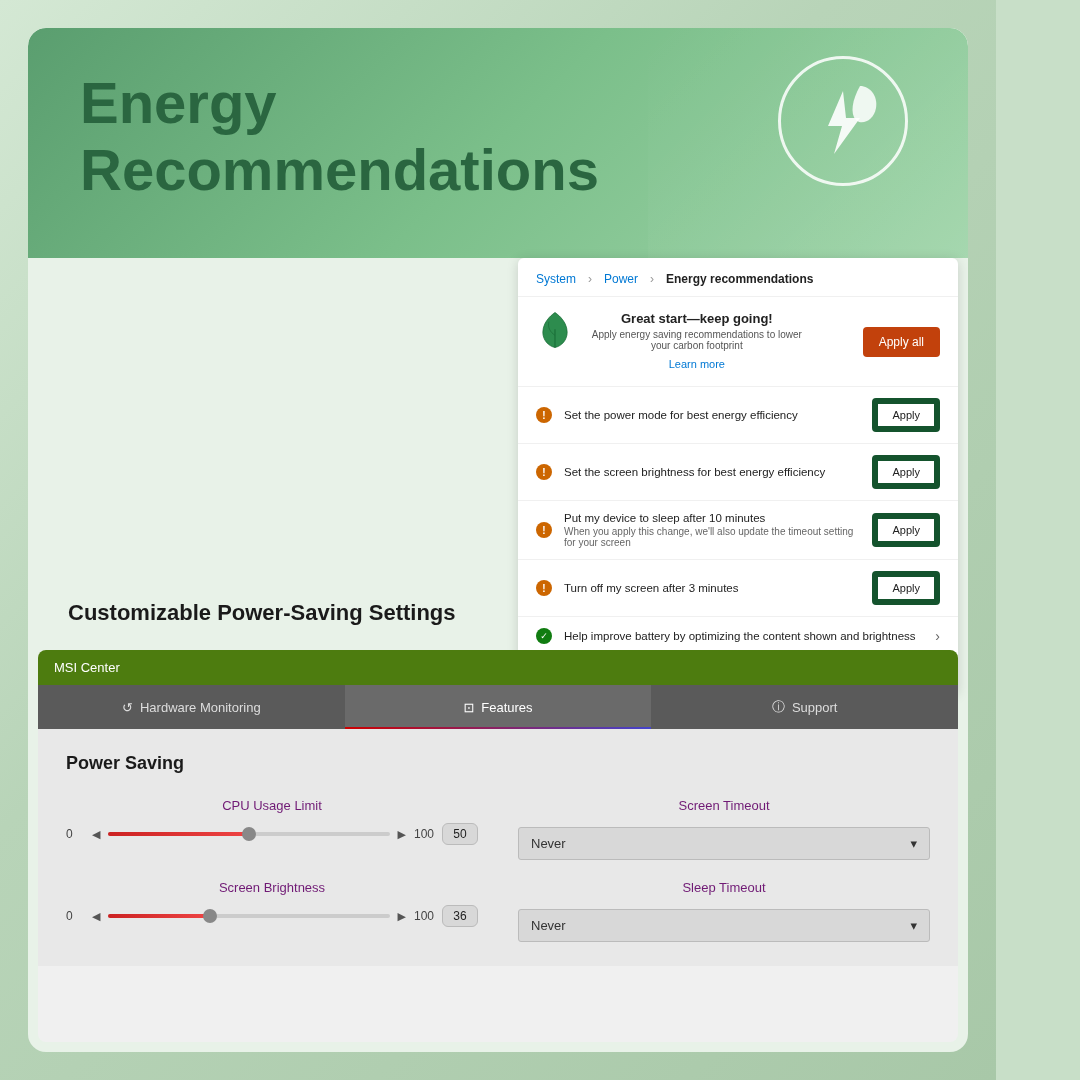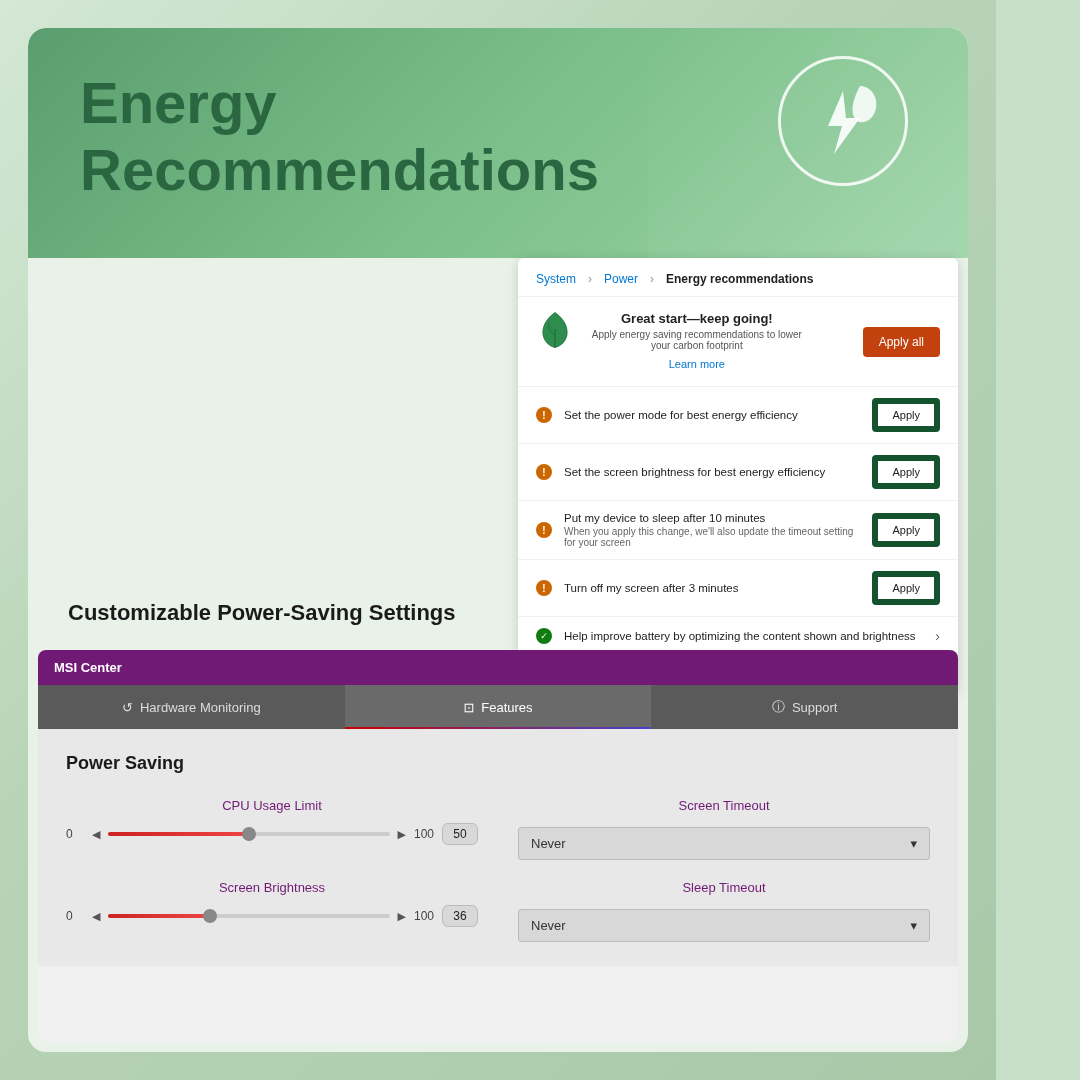--- a/index.html
+++ b/index.html
@@ -258,25 +258,25 @@
       top: 622px;
       left: 10px;
       right: 10px;
       bottom: 10px;
       background: #f0f0f0;
       border-radius: 8px;
       overflow: hidden;
     }
 
     .msi-titlebar {
-      background: #701a75;
+      background: #4d7c0f;
       padding: 10px 16px;
       color: white;
       font-size: 13px;
-      font-weight: 700;
+      font-weight: 400;
     }
 
     .msi-tabs {
       background: #5a5a5a;
       display: flex;
       align-items: stretch;
     }
 
     .msi-tab {
       flex: 1;

